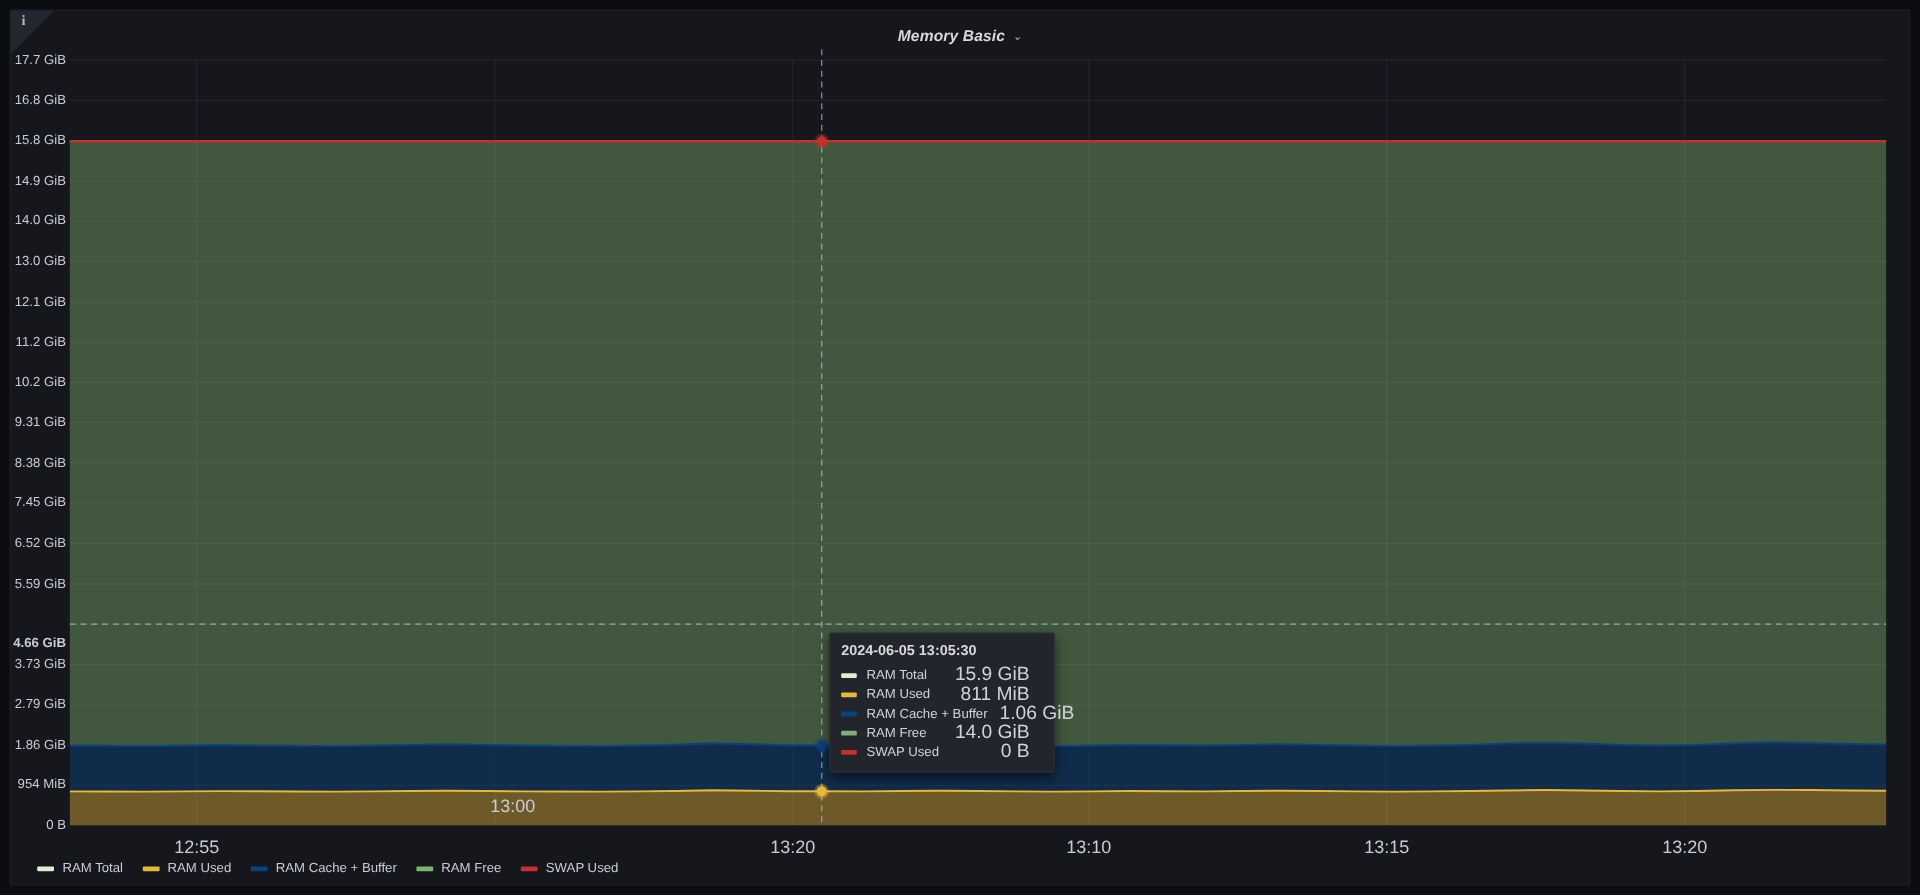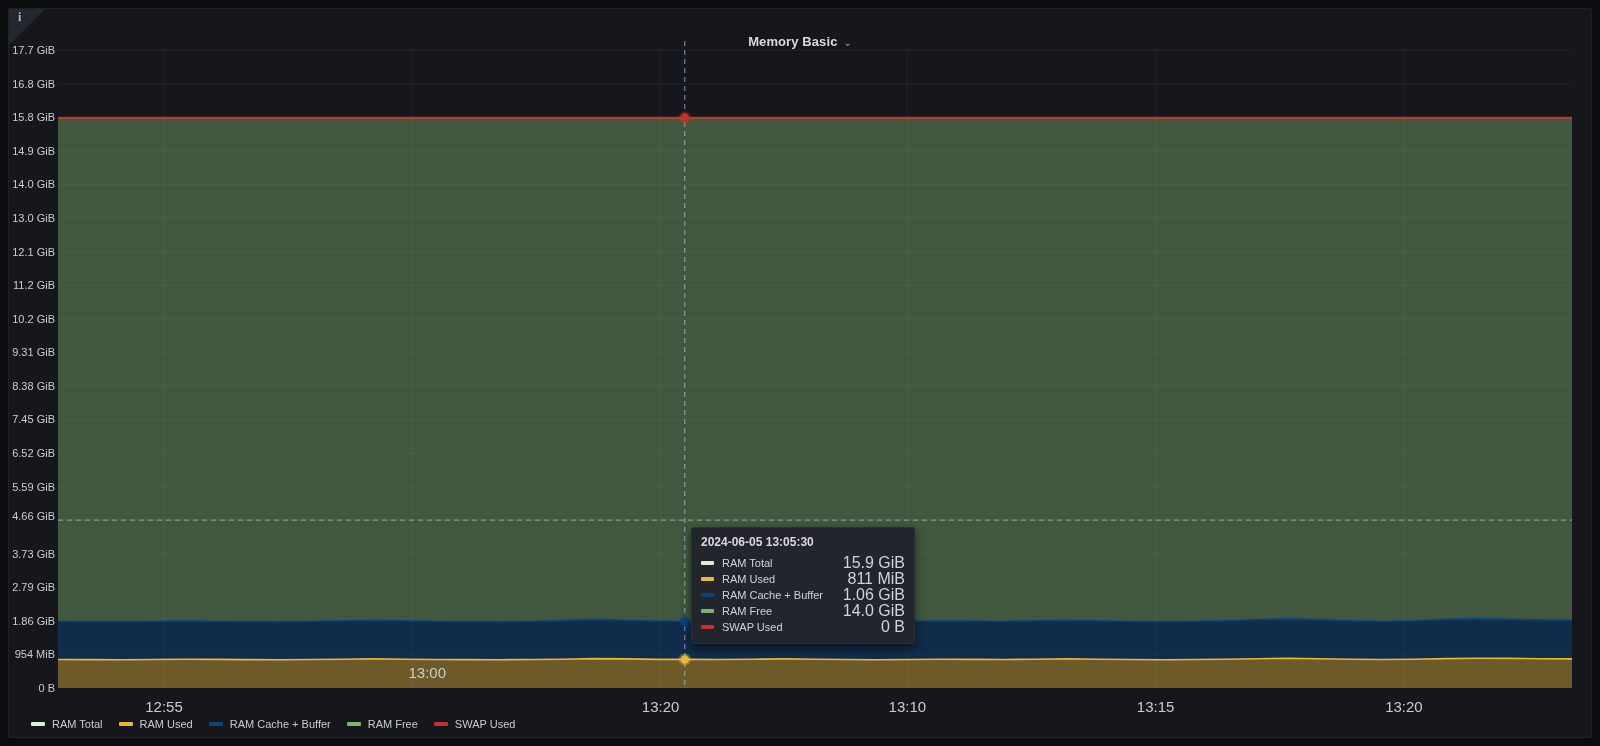--- a/index.html
+++ b/index.html
@@ -10,23 +10,24 @@
     color:#c8ccd3;
     position:relative;
   }
   .panel {
     position:absolute; left:8px; top:8px; width:1584px; height:730px;
     background:#16171d;
     border:1px solid #202127;
     border-radius:2px;
   }
   .panel-header {
-    position:absolute; left:0; top:16px; width:100%; height:32px;
+    position:absolute; left:0; top:4px; width:100%; height:32px;
     display:flex; align-items:center; justify-content:center;
     cursor:pointer;
+    font-style:italic;
   }
   .panel-title {
     font-size:13px; font-weight:bold; color:#d8d9da; letter-spacing:.1px;
   }
   .chevron {
     font-size:10px; color:#9aa0ac; margin-left:6px; margin-top:2px;
   }
   .info-corner {
     position:absolute; left:0; top:0; width:0; height:0;
     border-top:36px solid #232730;
@@ -52,24 +53,24 @@
   .legend-row {
     position:absolute; left:22px; bottom:7px; display:flex; align-items:center;
     flex-wrap:nowrap;
   }
   .legend-item {
     display:flex; align-items:center; margin-right:16px; cursor:pointer;
   }
   .legend-swatch { width:14px; height:4px; border-radius:1px; margin-right:7px; }
   .legend-label { font-size:11px; color:#c8ccd3; white-space:nowrap; }
   .tooltip {
-    position:absolute; left:682px; top:518px; width:224px;
+    position:absolute; left:682px; top:518px; width:188px;
     background:#22252c; border:1px solid #2c2f37; border-radius:2px;
     box-shadow:0 4px 10px rgba(0,0,0,.55);
-    padding:7px 9px 8px 9px; z-index:10;
+    padding:7px 20px 8px 9px; z-index:10;
   }
   .tooltip-title { font-size:12px; font-weight:bold; color:#d8d9da; margin-bottom:6px; }
   .tooltip-row { display:flex; align-items:center; height:16px; }
   .tt-swatch { width:13px; height:4px; border-radius:1px; margin-right:8px; flex:0 0 auto; }
   .tt-name { font-size:11px; color:#d0d3d8; flex:1 1 auto; white-space:nowrap; }
   .tt-value { font-size:16px; color:#d0d3d8; margin-left:10px; white-space:nowrap; }
 </style>
 </head>
 <body>
 
@@ -136,21 +137,21 @@
       <div class="y-label" style="left: 0px; top: 175.381px;">14.0 GiB</div>
       <div class="y-label" style="left: 0px; top: 208.944px;">13.0 GiB</div>
       <div class="y-label" style="left: 0px; top: 242.543px;">12.1 GiB</div>
       <div class="y-label" style="left: 0px; top: 276.105px;">11.2 GiB</div>
       <div class="y-label" style="left: 0px; top: 309.668px;">10.2 GiB</div>
       <div class="y-label" style="left: 0px; top: 343.266px;">9.31 GiB</div>
       <div class="y-label" style="left: 0px; top: 376.829px;">8.38 GiB</div>
       <div class="y-label" style="left: 0px; top: 410.391px;">7.45 GiB</div>
       <div class="y-label" style="left: 0px; top: 443.99px;">6.52 GiB</div>
       <div class="y-label" style="left: 0px; top: 477.553px;">5.59 GiB</div>
-      <div class="y-label" style="left: 0px; top: 507px;">4.66 GiB</div>
+      <div class="y-label" style="left: 0px; top: 527px; font-weight: bold;">4.66 GiB</div>
       <div class="y-label" style="left: 0px; top: 544.714px;">3.73 GiB</div>
       <div class="y-label" style="left: 0px; top: 578.276px;">2.79 GiB</div>
       <div class="y-label" style="left: 0px; top: 611.839px;">1.86 GiB</div>
       <div class="y-label" style="left: 0px; top: 645.437px;">954 MiB</div>
       <div class="y-label" style="left: 0px; top: 679px;">0 B</div>
     </div>
   <div id="x-axis">
       <div class="x-label" style="left: 154.98px; top: 689px;">12:55</div>
       <div class="x-label" style="left: 403.276px; top: 655px; margin-left: 15px;">13:00</div>
       <div class="x-label" style="left: 651.572px; top: 689px;">13:20</div>

